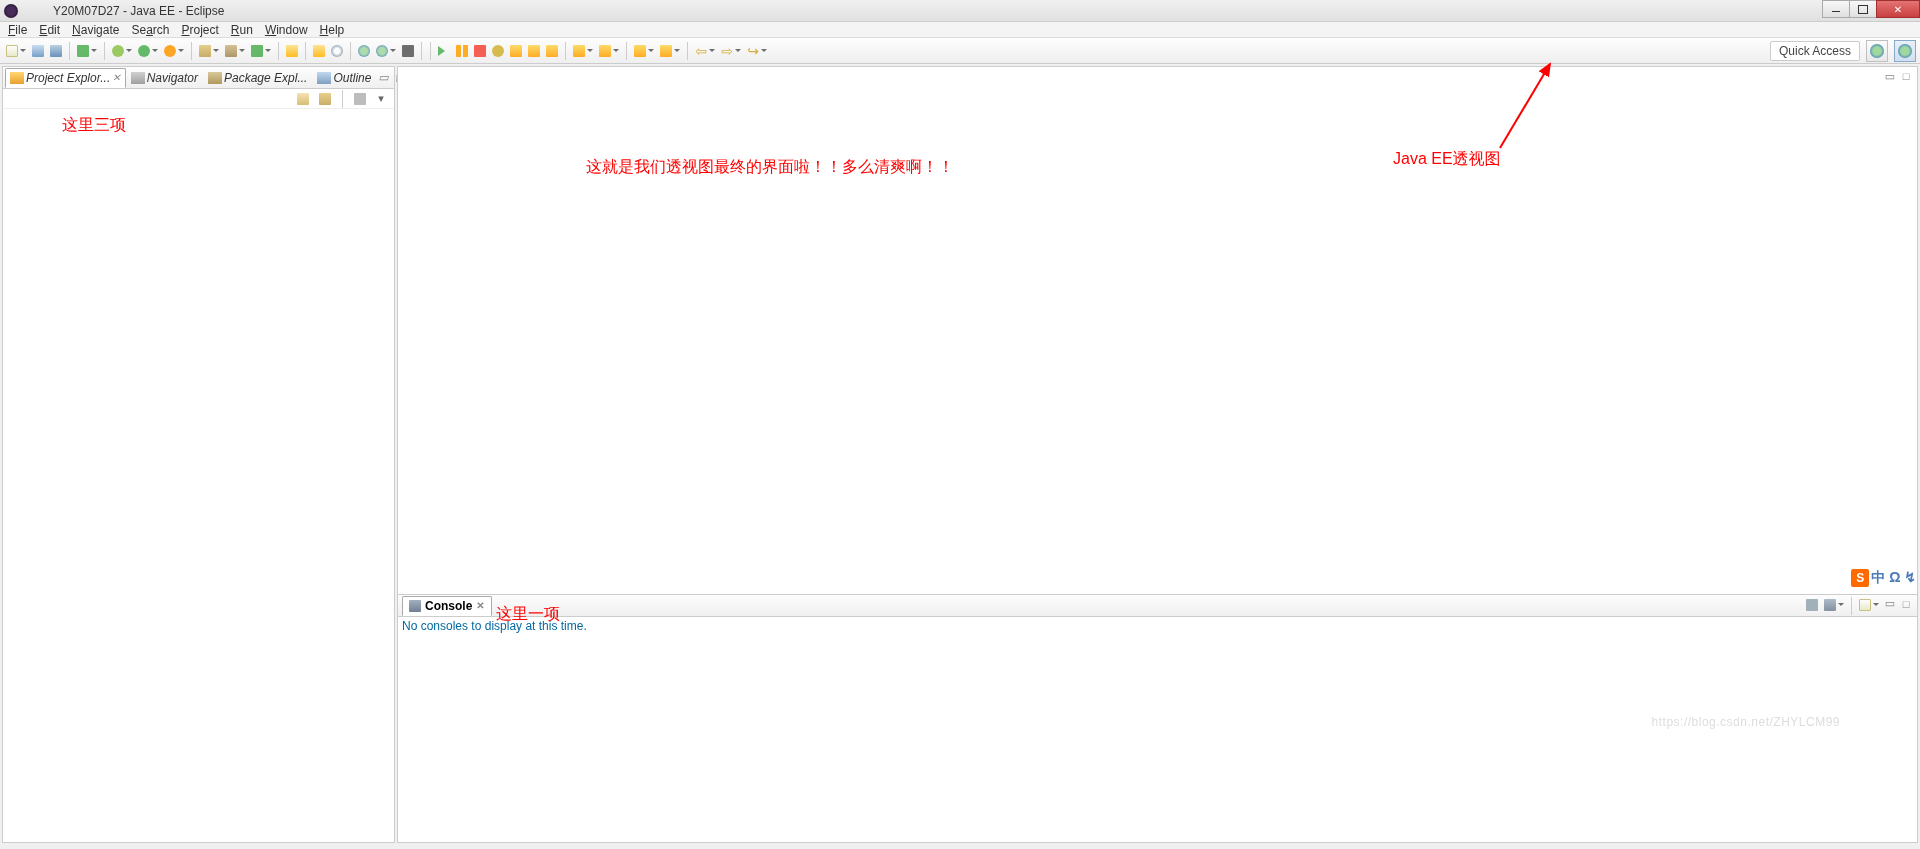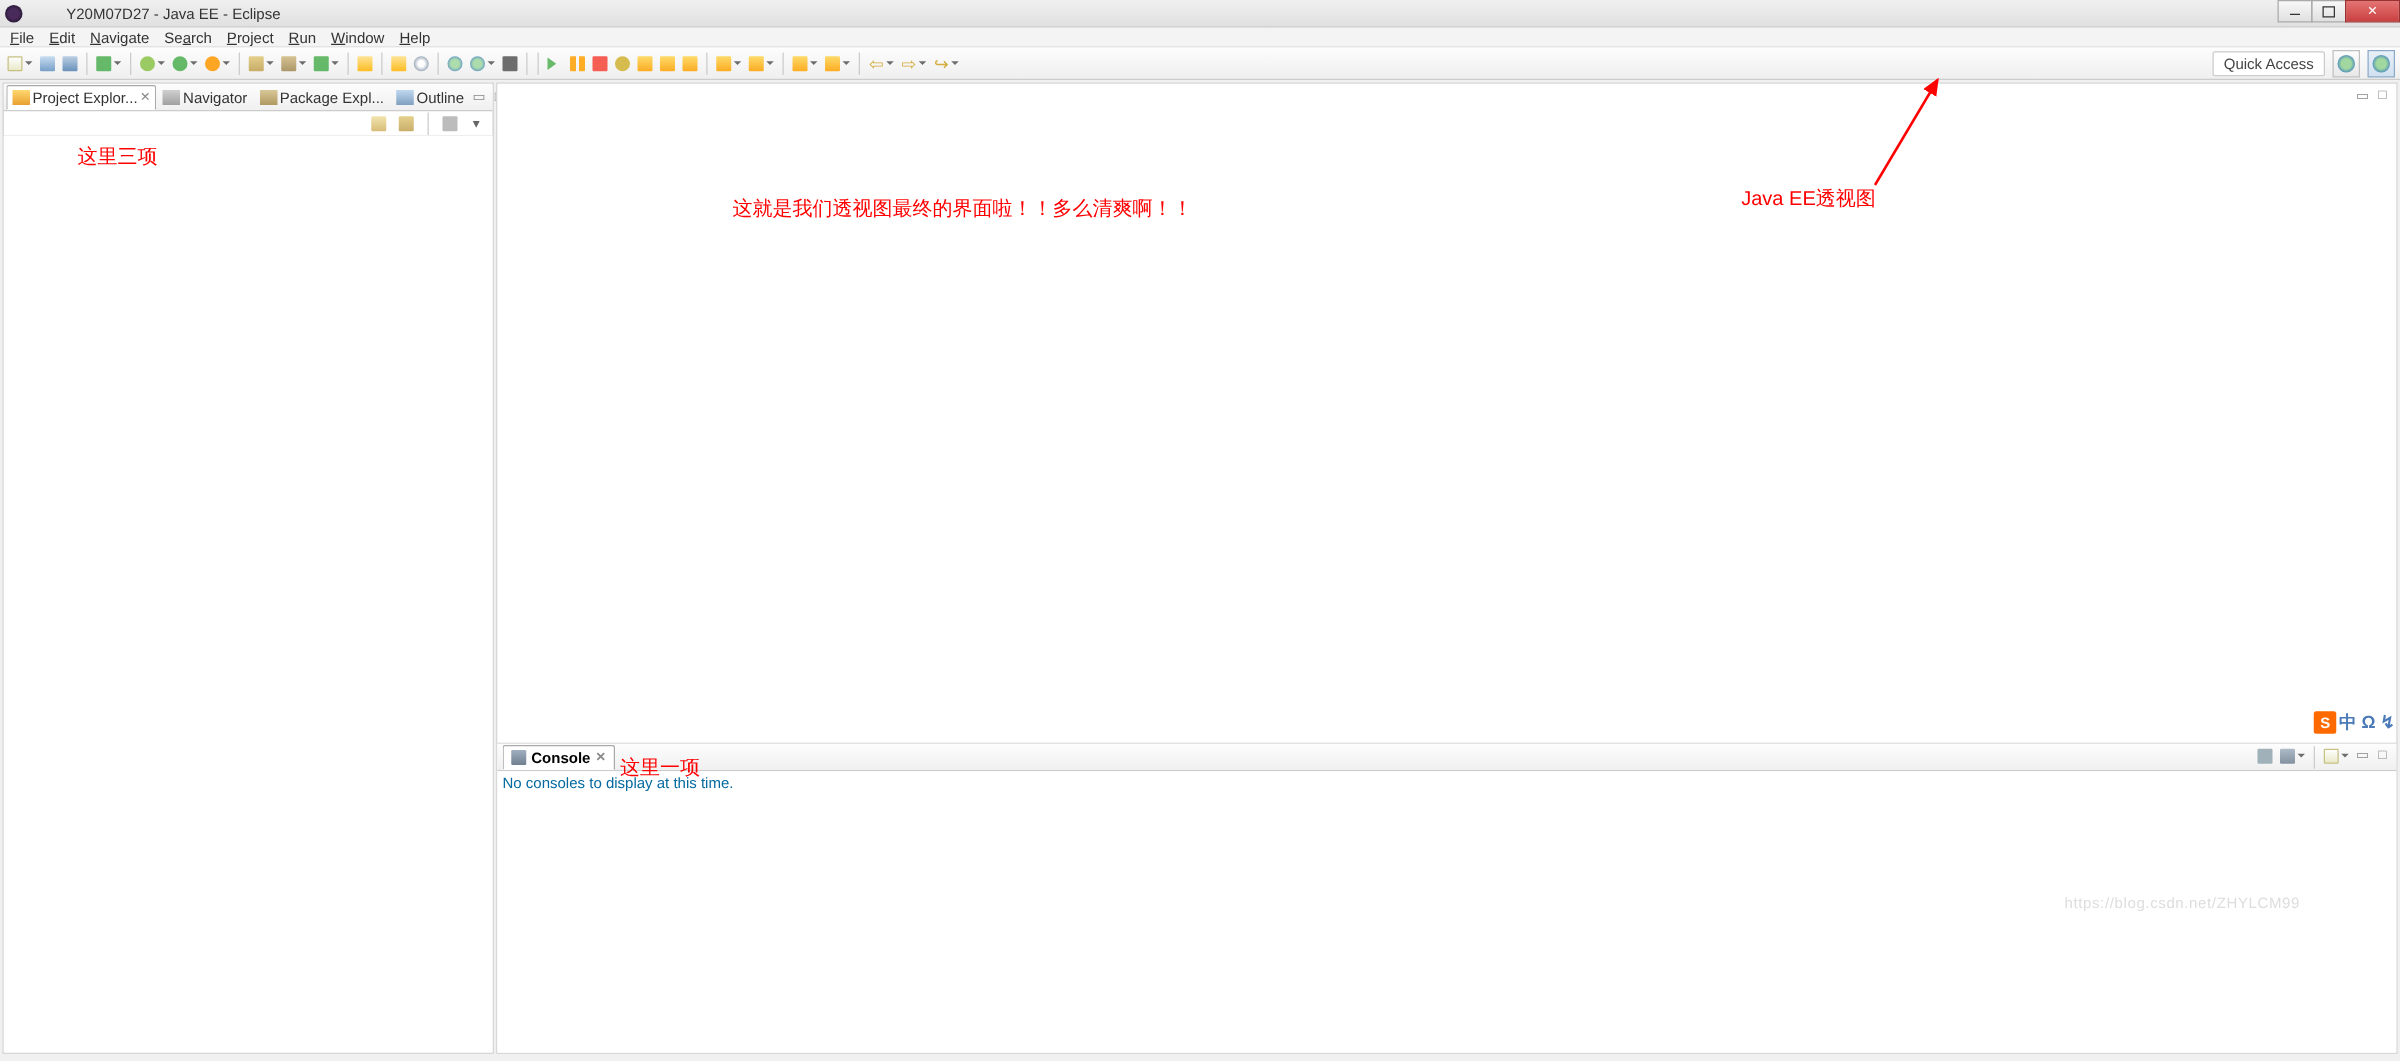--- a/index.html
+++ b/index.html
@@ -27,21 +27,21 @@
 .tb-btn.drop::after { content: ""; border: 3px solid transparent; border-top-color: #555; position: absolute; right: -6px; top: 6px; }
 .tb-btn.drop { margin-right: 8px; }
 .tb-sep { width: 1px; height: 18px; background: #ccc; margin: 0 3px; }
 .quick-access { margin-left: auto; padding: 2px 8px; border: 1px solid #ccc; background: #fff; color: #444; border-radius: 2px;}
 .persp-btn { width: 22px; height: 22px; border: 1px solid #c0c0c0; background: linear-gradient(#fdfdfd,#e8e8e8); margin-left: 4px; display:flex;align-items:center;justify-content:center;}
 .persp-btn.active { background: linear-gradient(#e8f0f8,#d0e0f0); border-color:#8aa8c8;}
 
 
 .workspace { display: flex; height: calc(100% - 68px); }
 .left-panel { width: 393px; background: #fff; border: 1px solid #ccc; margin: 2px; display: flex; flex-direction: column; }
-.view-tabs { display: flex; align-items: center; height: 22px; background: linear-gradient(#fdfdfd,#f0f0f0); border-bottom: 1px solid #ccc; padding: 0 2px; gap:0; }
+.view-tabs { display: flex; align-items: center; height: 22px; background: linear-gradient(#fdfdfd,#f0f0f0); border-bottom: 1px solid #ccc; padding: 0 2px; gap:0;font-style:italic; }
 .view-tab { display: flex; align-items: center; padding: 2px 4px; border: 1px solid transparent; white-space: nowrap; color:#333;}
 .view-tab.active { background: #fff; border: 1px solid #aaa; border-bottom-color: #fff; border-radius: 2px 2px 0 0;}
 .tab-icon { width: 14px; height: 12px; display: inline-block; margin-right: 2px; }
 .tab-close { margin-left: 2px; color: #888; font-size: 10px;}
 .view-mintools { margin-left: auto; display: flex; gap: 2px; }
 .mini-btn { width: 14px; height: 14px; display: inline-flex; align-items:center; justify-content:center; color:#888; font-size:11px;}
 
 .left-toolbar { height: 20px; display: flex; justify-content: flex-end; align-items: center; padding-right: 6px; gap: 6px; border-bottom:1px solid #eee;}
 .left-body { flex: 1; background: #fff; position: relative; }
 

